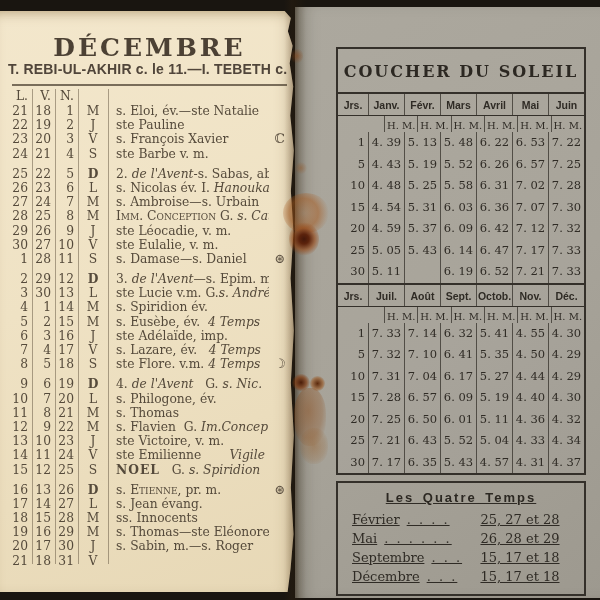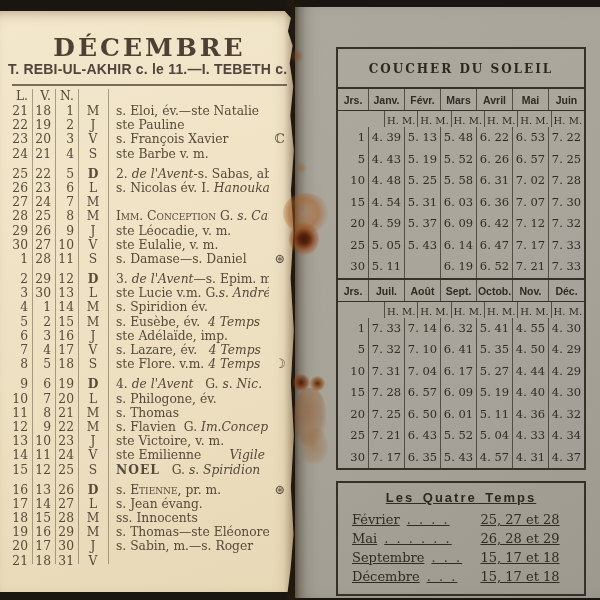--- a/index.html
+++ b/index.html
@@ -48,21 +48,21 @@
     background:linear-gradient(145deg,#aca89e 0%,#a7a399 55%,#9d998f 100%);
     color:#2f2b25;
     box-shadow:inset 16px 0 20px -14px rgba(30,25,15,.55);
   }
   .sun-box{
     position:absolute;left:41px;top:40px;width:250px;
     border:2px solid #34302a;background:rgba(255,255,255,0.02);
     box-sizing:border-box;
   }
   .sun-title{
-    text-align:center;font-weight:bold;font-size:12px;letter-spacing:2px;
+    text-align:center;font-weight:bold;font-size:16px;letter-spacing:2px;
     padding:13px 0 11px;border-bottom:2px solid #34302a;color:#2c2822;
   }
   .srow{display:grid;grid-template-columns:30px repeat(6,1fr);}
   .smc{border-left:1px solid rgba(52,48,42,.75);text-align:center;overflow:hidden;}
   .sjr{text-align:right;padding-right:3px;}
   .mhdr{font-family:"Liberation Sans",sans-serif;font-weight:bold;font-size:10.5px;
         border-bottom:1.5px solid #34302a;}
   .mhdr > div{padding:5px 0 4px;}
   .mhdr .sjr{text-align:center;padding-right:0;}
   .hmrow{font-size:10px;margin-left:16px;}
@@ -191,20 +191,23 @@
                 <span class="">s. Nicolas év. I. </span>
                 <span class="i">Hanouka</span>
               </div>
               <div class="cm"></div>
             </div>
             <div class="crow">
               <div class="cl">27</div>
               <div class="cv">24</div>
               <div class="cn">7</div>
               <div class="cd">M</div>
+              <div class="ct">
+                <span class="">s. Ambroise—s. Urbain</span>
+              </div>
               <div class="cm"></div>
             </div>
             <div class="crow">
               <div class="cl">28</div>
               <div class="cv">25</div>
               <div class="cn">8</div>
               <div class="cd">M</div>
               <div class="ct">
                 <span class="sc">Imm. Conception</span>
                 <span class=""> G. </span>

